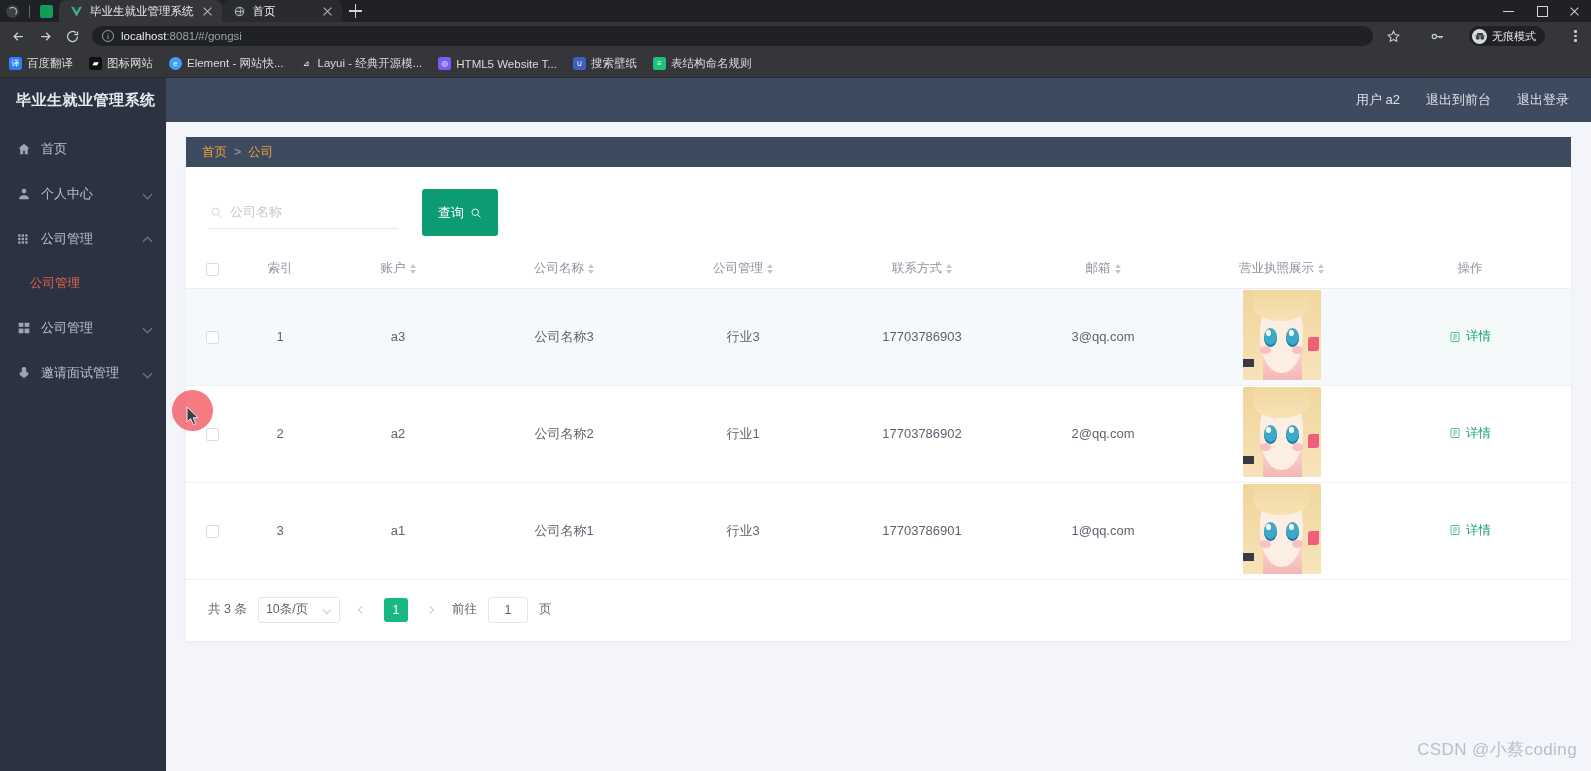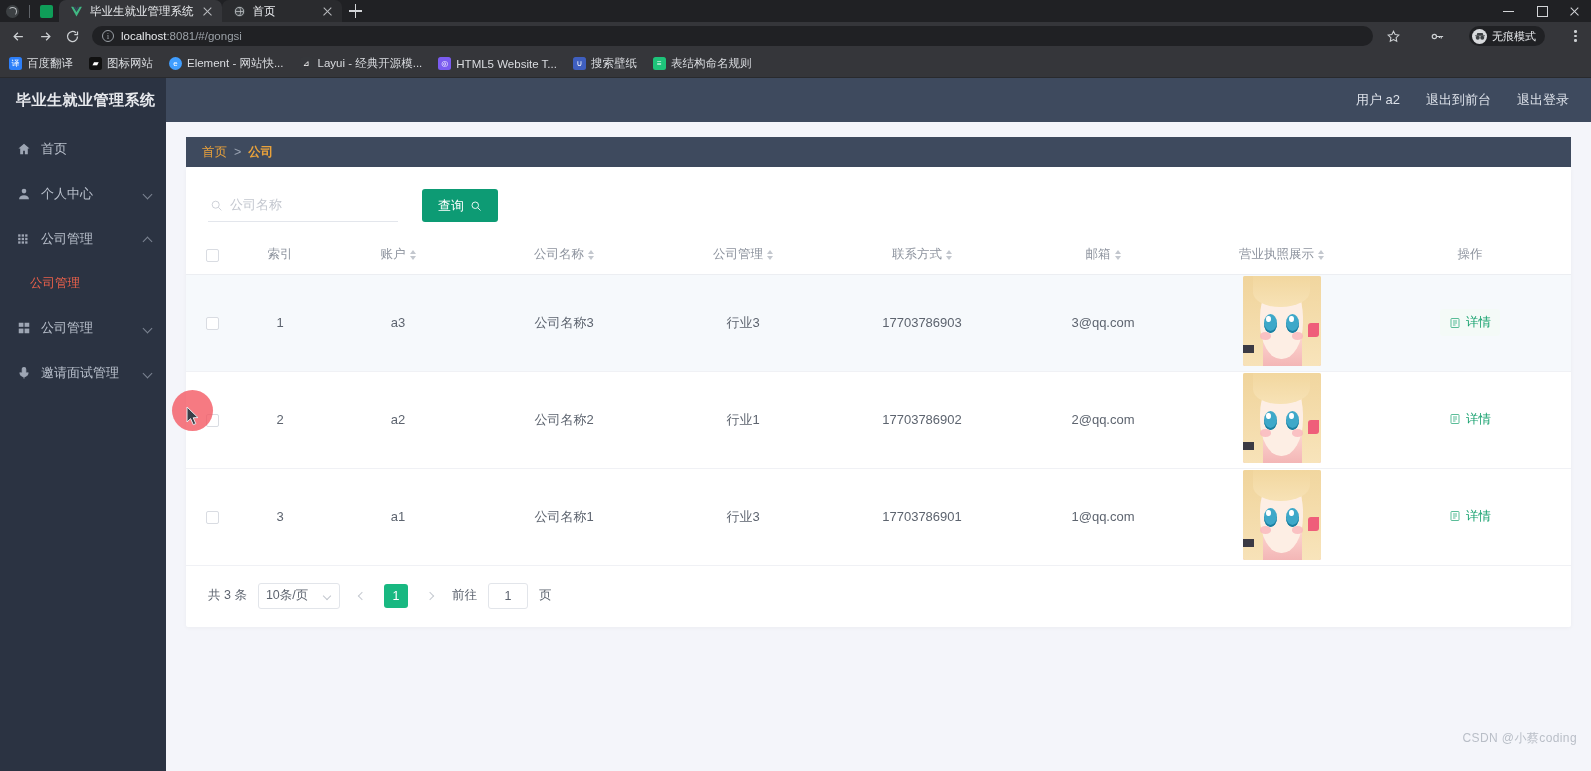--- a/index.html
+++ b/index.html
@@ -127,32 +127,32 @@
 
   .page { flex: 1; padding: 15px 20px 0 20px; overflow: hidden; position: relative; }
   .card { background: #fff; border-radius: 2px; box-shadow: 0 1px 4px rgba(0,0,0,.04); }
 
   .crumbbar {
     height: 30px; background: #3e4a5e; display: flex; align-items: center;
     padding-left: 16px; gap: 7px; font-size: 12.5px;
   }
   .crumb-home { color: #e9a23b; cursor: pointer; }
   .crumb-sep { color: #9aa3b2; }
-  .crumb-cur { color: #e9a23b; font-weight: bold; }
+  .crumb-cur { color: #e9a23b; }
 
   .panel { background: #fff; padding: 0; }
   .searchrow { display: flex; align-items: center; padding: 22px 22px 14px 22px; gap: 24px; }
   .search-input {
     width: 190px; height: 33px; border: none; border-bottom: 1px solid #e3e6ec;
     display: flex; align-items: center; gap: 7px; padding: 0 2px;
   }
   .search-input svg { width: 13px; height: 13px; stroke: #c6cad2; fill: none; stroke-width: 1.6; }
   .search-ph { font-size: 13px; color: #c3c7cf; }
   .btn-query {
-    height: 33px; background: #0d9b74; color: #fff; border-radius: 3px;
+    height: 47px; background: #0d9b74; color: #fff; border-radius: 3px;
     display: flex; align-items: center; gap: 6px; padding: 0 16px; font-size: 13px; cursor: pointer;
     border: none;
   }
   .btn-query svg { width: 12px; height: 12px; stroke: #fff; fill: none; stroke-width: 1.8; }
 
   table.tbl { width: 100%; border-collapse: collapse; table-layout: fixed; }
   table.tbl th {
     height: 38px; font-size: 12.5px; color: #8d939e; font-weight: normal;
     border-bottom: 1px solid #eceef2; text-align: center; background: #fff;
   }
@@ -215,21 +215,21 @@
     text-align: center; font-size: 12.5px; color: #5d646f; line-height: 24px; cursor: text;
   }
 
   .click-dot {
     position: absolute; left: 172px; top: 312px; width: 41px; height: 41px;
     border-radius: 50%; background: #f4555f; opacity: .78; z-index: 40;
   }
   .cursor-arrow { position: absolute; left: 186px; top: 328px; z-index: 41; }
 
   .watermark {
-    position: absolute; right: 14px; bottom: 24px; font-size: 12px;
+    position: absolute; right: 14px; bottom: 10px; font-size: 17px;
     color: #b9bec7; letter-spacing: .4px; z-index: 30;
   }
 </style>
 </head>
 <body>
 
 <div class="browser">
 
   <div class="tabstrip">
     <div class="win-icons-left">

